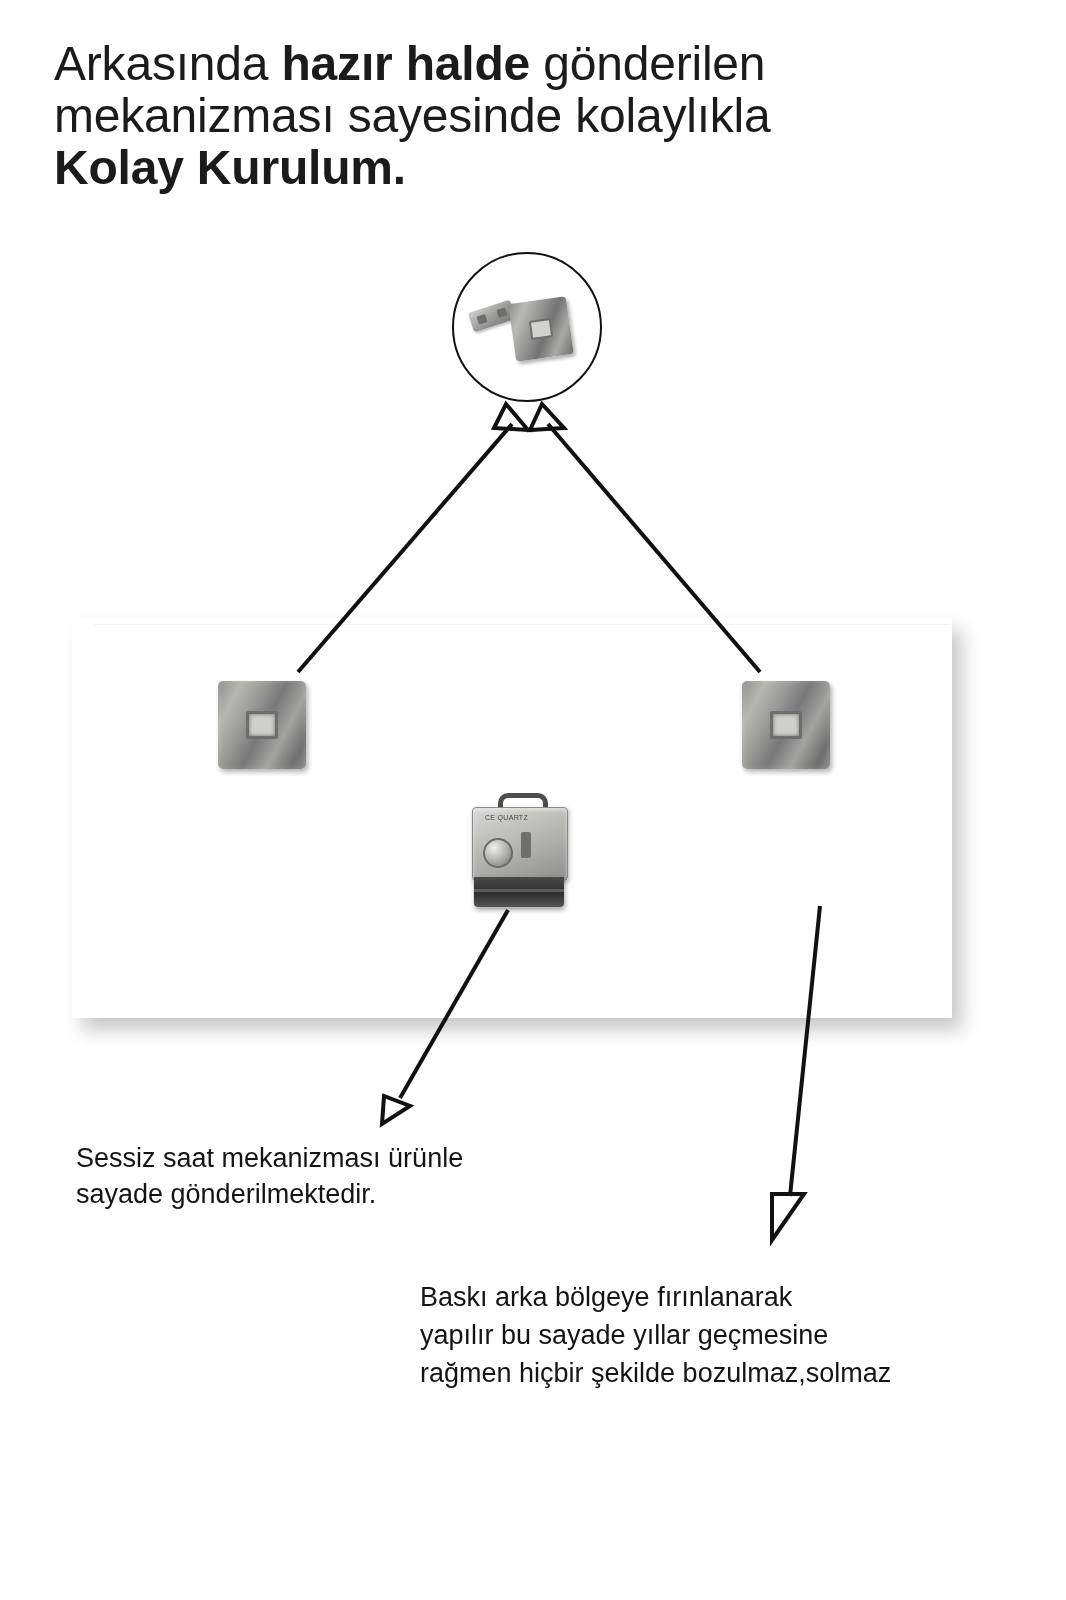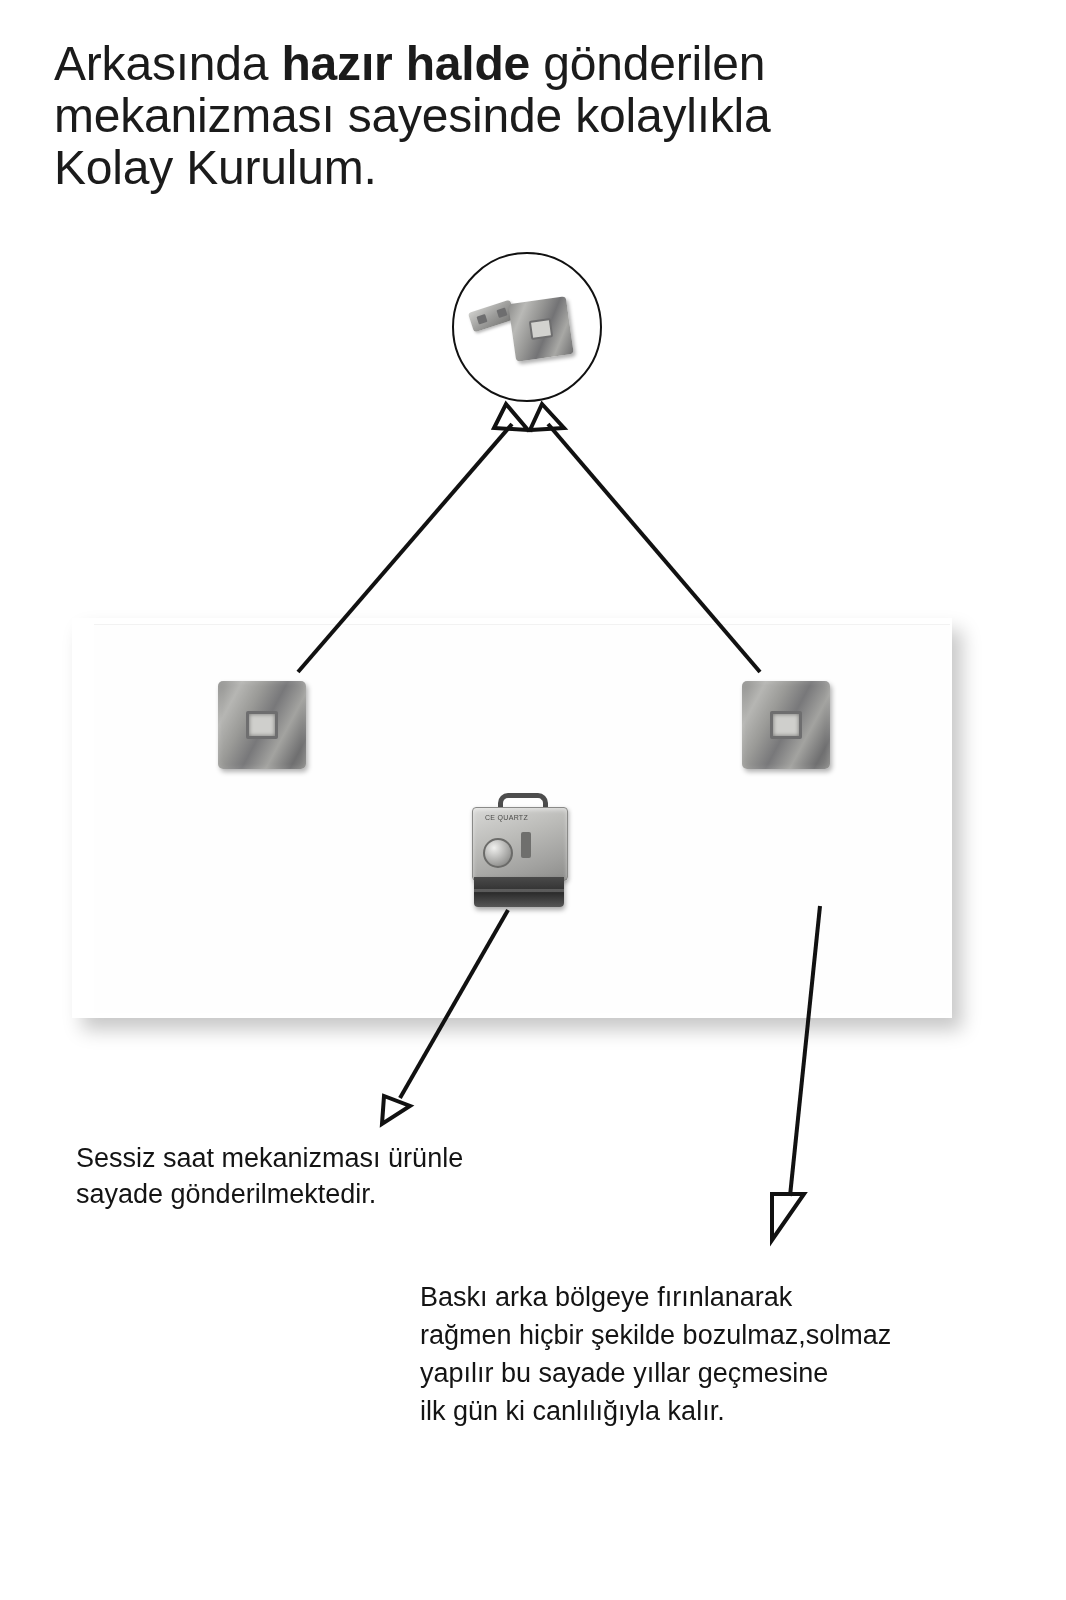--- a/index.html
+++ b/index.html
@@ -28,21 +28,21 @@
     left: 54px;
     top: 38px;
     width: 780px;
     font-size: 48px;
     line-height: 52px;
     letter-spacing: -0.2px;
     color: #1b1b1b;
   }
   .headline .b { font-weight: bold; }
   .headline .line { display: block; white-space: nowrap; }
-  .headline .line.bold { font-weight: normal; }
+  .headline .line.bold { font-weight: bold; }
 
   .caption {
     position: absolute;
     font-size: 27px;
     line-height: 36px;
     font-weight: normal;
     color: #141414;
   }
   .caption-mechanism {
     left: 76px;
@@ -312,18 +312,17 @@
     </g>
   </svg>
 
   <div class="caption caption-mechanism">
     <span class="line">Sessiz saat mekanizması ürünle</span>
     <span class="line">sayade gönderilmektedir.</span>
   </div>
 
   <div class="caption caption-print">
     <span class="line">Baskı arka bölgeye fırınlanarak</span>
+    <span class="line">yapılır bu sayade yıllar geçmesine</span>
     <span class="line">rağmen hiçbir şekilde bozulmaz,solmaz</span>
-    <span class="line">yapılır bu sayade yıllar geçmesine</span>
-    <span class="line">ilk gün ki canlılığıyla kalır.</span>
   </div>
 
 </div>
 
 </body></html>

